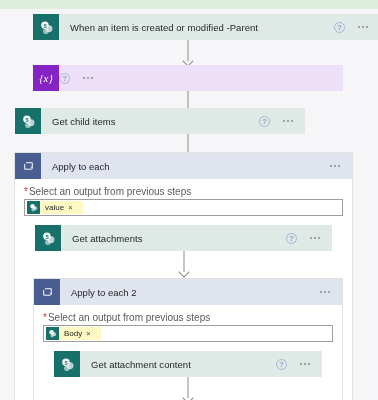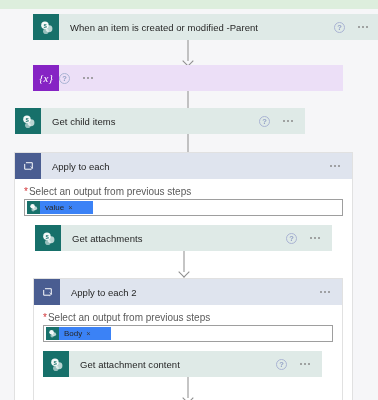--- a/index.html
+++ b/index.html
@@ -173,22 +173,22 @@
     background: #fff;
     display: flex;
     align-items: center;
     padding: 0 2px;
   }
 
   .chip {
     display: flex;
     align-items: center;
     height: 13px;
-    background: #3b82f6;
-    padding-right: 20px;
+    background: #fef9c3;
+    padding-right: 10px;
   }
   .chip-icon {
     width: 13px; height: 13px;
     flex: 0 0 13px;
     background: #17706a;
     display: flex;
     align-items: center;
     justify-content: center;
   }
   .chip-text {
@@ -385,21 +385,21 @@
                         <circle cx="16" cy="14" r="5.5" fill="#ffffff" opacity="0.7"></circle>
                         <circle cx="11" cy="18" r="4.5" fill="#ffffff" opacity="0.55"></circle>
                       </svg>
                     </span>
                     <span class="chip-text">Body</span>
                     <span class="chip-x">×</span>
                   </span>
                 </div>
 
                 <div class="inner-stack">
-                  <div style="margin-right:11px;">
+                  <div style="margin-left:11px; margin-right:11px;">
                     <div class="card">
                       <span class="card-icon icon-sp">
                         <svg class="glyph-sp" viewBox="0 0 24 24">
                           <circle cx="9.5" cy="8.5" r="6" fill="#ffffff" opacity="0.95"></circle>
                           <circle cx="16" cy="14" r="5.5" fill="#ffffff" opacity="0.7"></circle>
                           <circle cx="11" cy="18" r="4.5" fill="#ffffff" opacity="0.55"></circle>
                           <text x="7" y="12" font-family="Liberation Sans, sans-serif" font-size="8" font-weight="bold" fill="#17706a">S</text>
                         </svg>
                       </span>
                       <span class="card-title">Get attachment content</span>

